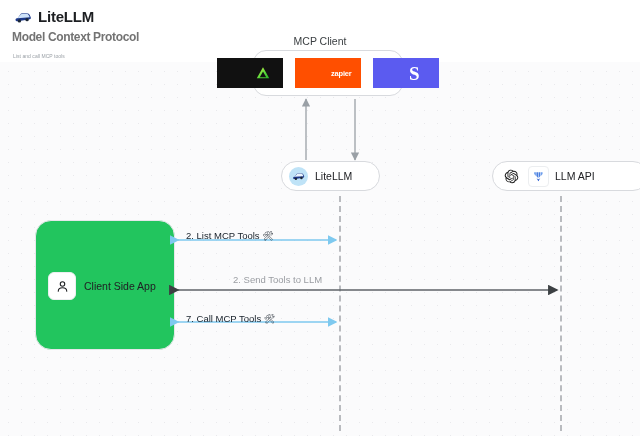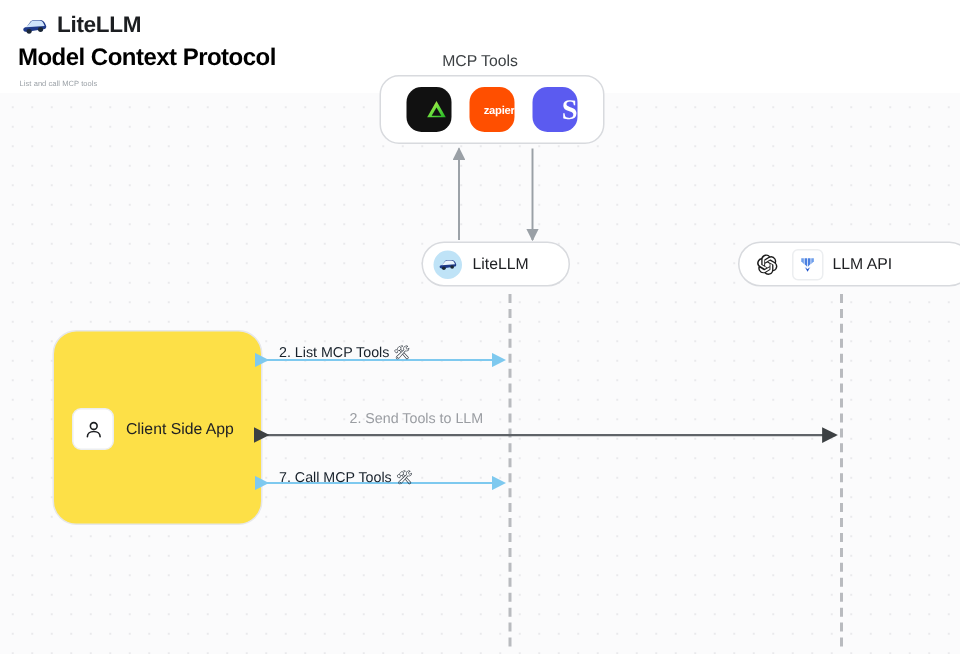--- a/index.html
+++ b/index.html
@@ -39,23 +39,23 @@
   }
   .brand-name {
     font-size: 15px;
     font-weight: 600;
     color: #1c1e21;
     letter-spacing: -0.2px;
   }
   .page-title {
     position: absolute;
     left: 12px; top: 30px;
-    font-size: 16px;
+    font-size: 12px;
     font-weight: 700;
-    color: #000000;
+    color: #737373;
     letter-spacing: -0.35px;
   }
   .page-subtitle {
     position: absolute;
     left: 13px; top: 53px;
     font-size: 5px;
     color: #9aa0a6;
     letter-spacing: 0.05px;
   }
 
@@ -89,26 +89,27 @@
     border-radius: 13px;
     background: #ffffff;
     display: flex;
     align-items: center;
     justify-content: center;
     gap: 12px;
     box-sizing: border-box;
   }
   .tool-icon {
     width: 30px; height: 30px;
-    border-radius: 10px;
-    display: flex;
-    align-items: center;
-    justify-content: flex-end;
+    border-radius: 0;
+    display: flex;
+    align-items: center;
+    justify-content: flex-start;
     overflow: hidden;
     flex: 0 0 auto;
+    padding-left: 36px;
   }
   .tool-linear { background: #111111; }
   .tool-zapier { background: #ff4f00; }
   .tool-slack  { background: #5b5bf0; }
   .tool-zapier .zl {
     color: #ffffff;
     font-size: 7.5px;
     font-weight: 700;
     letter-spacing: -0.2px;
   }
@@ -167,21 +168,21 @@
     justify-content: center;
     flex: 0 0 auto;
   }
   .prov-badge.plain { border-color: transparent; }
 
   
   .client-box {
     position: absolute;
     left: 35px; top: 220px;
     width: 140px; height: 130px;
-    background: #fde047;
+    background: #22c55e;
     border: 1.2px solid #e6e7ea;
     border-radius: 16px;
     box-sizing: border-box;
   }
   .client-inner {
     position: absolute;
     left: 12px; top: 51px;
     display: flex;
     align-items: center;
     gap: 8px;
@@ -244,21 +245,21 @@
       </svg>
       <span class="brand-name">LiteLLM</span>
     </div>
 
     <div class="page-title">Model Context Protocol</div>
     <div class="page-subtitle">List and call MCP tools</div>
   </div>
 
   <div class="canvas"></div>
 
-  <div class="mcp-label">MCP Tools</div>
+  <div class="mcp-label">MCP Client</div>
 
   <div class="mcp-box">
 
     <div class="tool-icon tool-linear">
       <svg width="20" height="20" viewBox="0 0 20 20">
         <defs>
           <linearGradient id="gtri" x1="0" y1="0" x2="1" y2="1">
             <stop offset="0%" stop-color="#d9f24a"></stop>
             <stop offset="55%" stop-color="#5ddb3c"></stop>
             <stop offset="100%" stop-color="#24b324"></stop>

